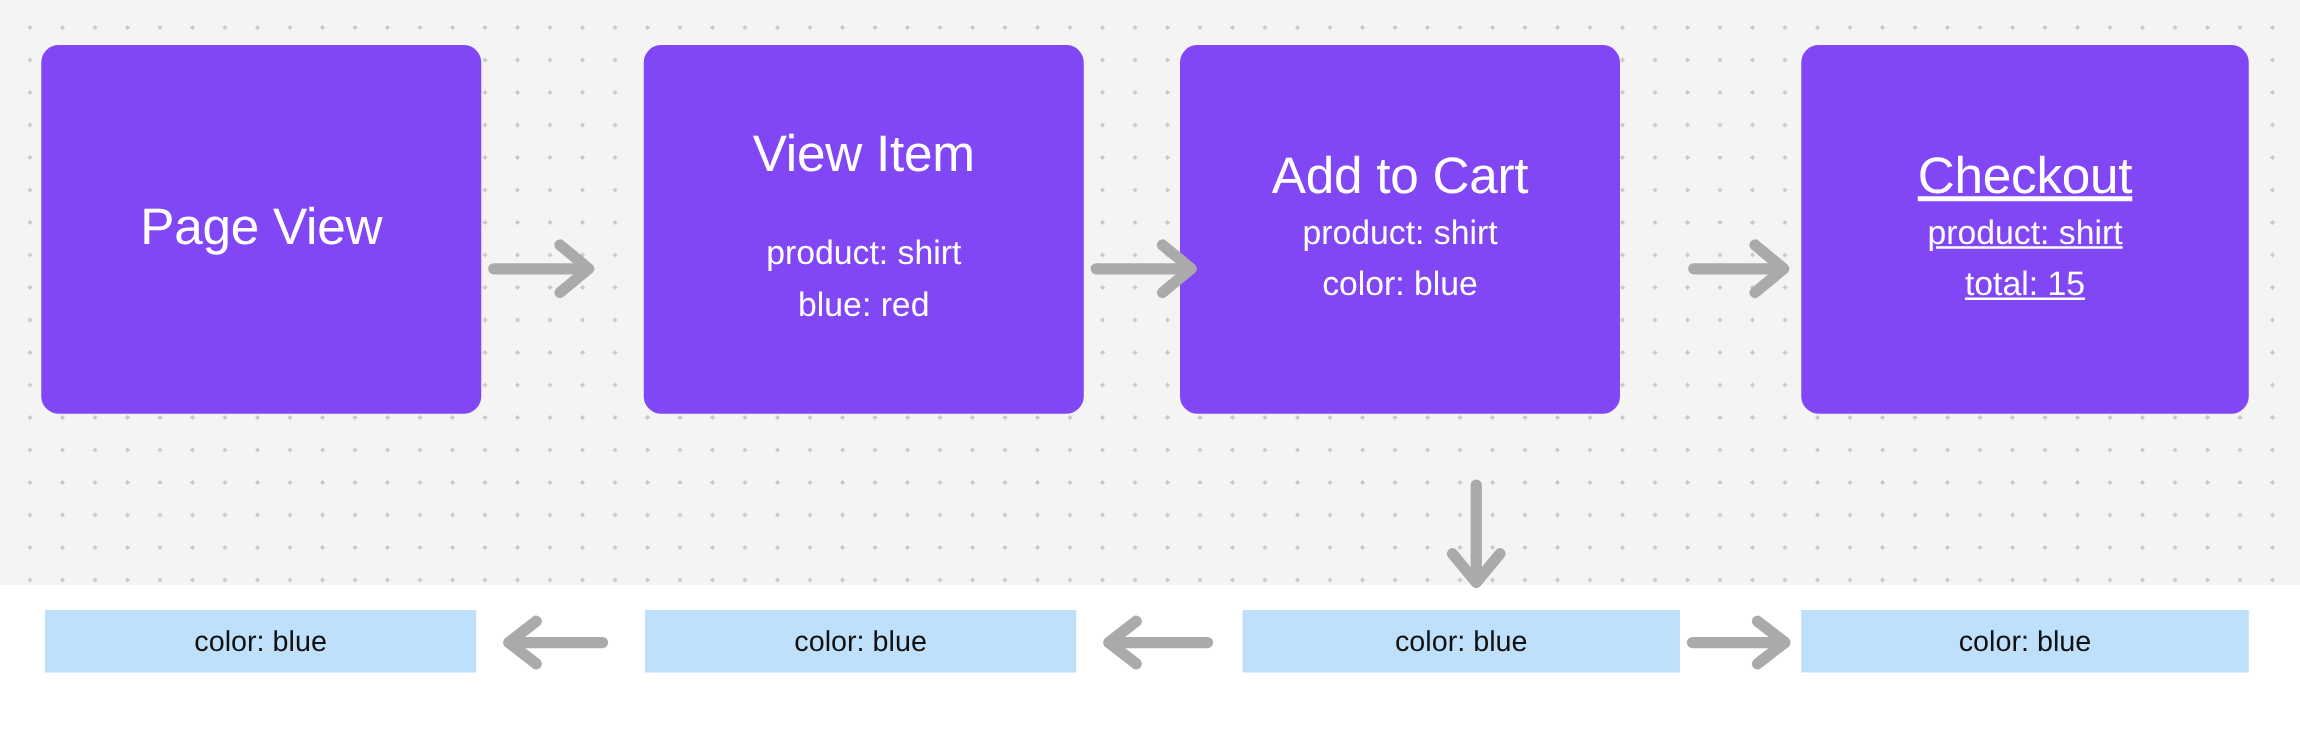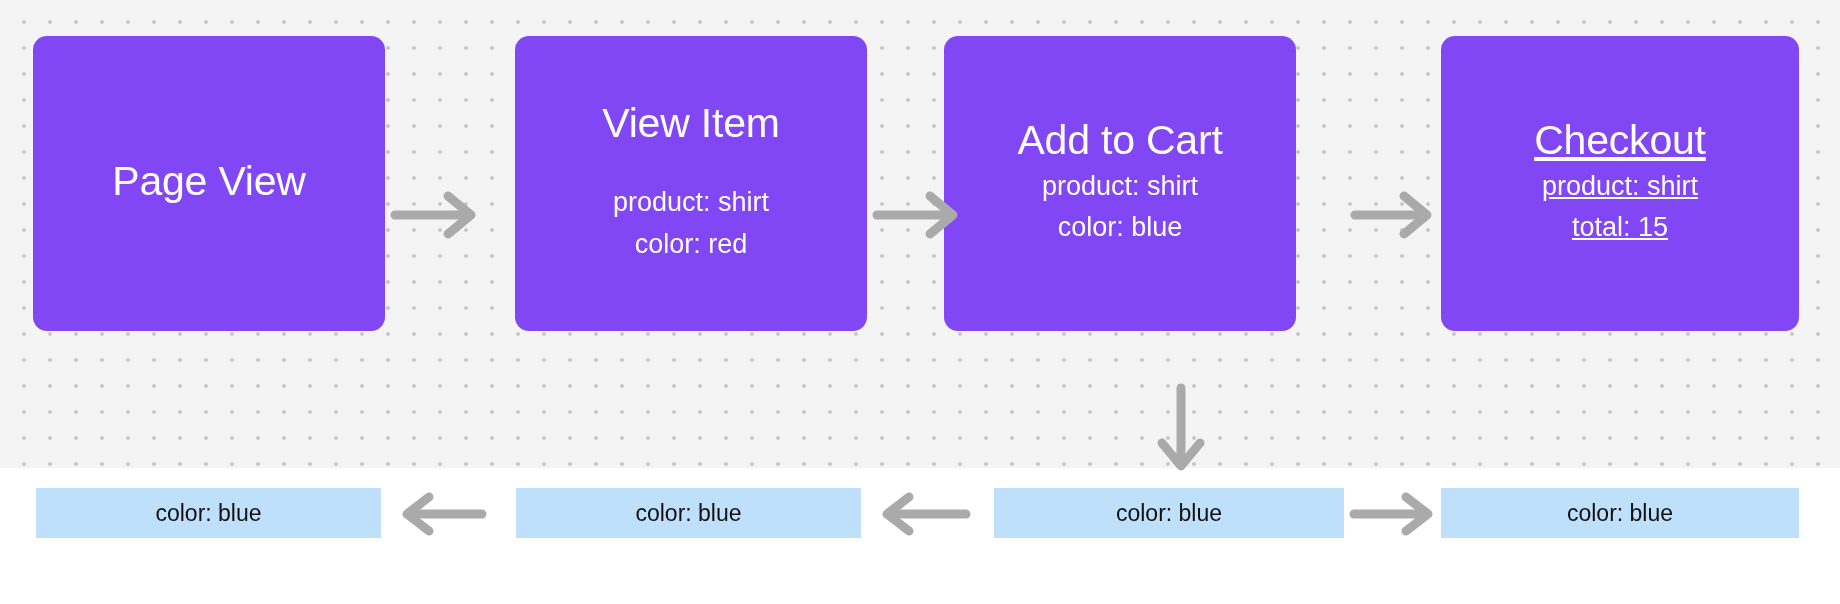--- a/index.html
+++ b/index.html
@@ -114,21 +114,21 @@
     <div class="node-props">
       
       
     </div>
   </div>
 
   <div class="node" id="node-1">
     <div class="node-title">View Item</div>
     <div class="node-props">
       <div class="node-prop">product: shirt</div>
-      <div class="node-prop">color: red</div>
+      <div class="node-prop">blue: red</div>
     </div>
   </div>
 
   <div class="node" id="node-2">
     <div class="node-title">Add to Cart</div>
     <div class="node-props">
       <div class="node-prop">product: shirt</div>
       <div class="node-prop">color: blue</div>
     </div>
   </div>

